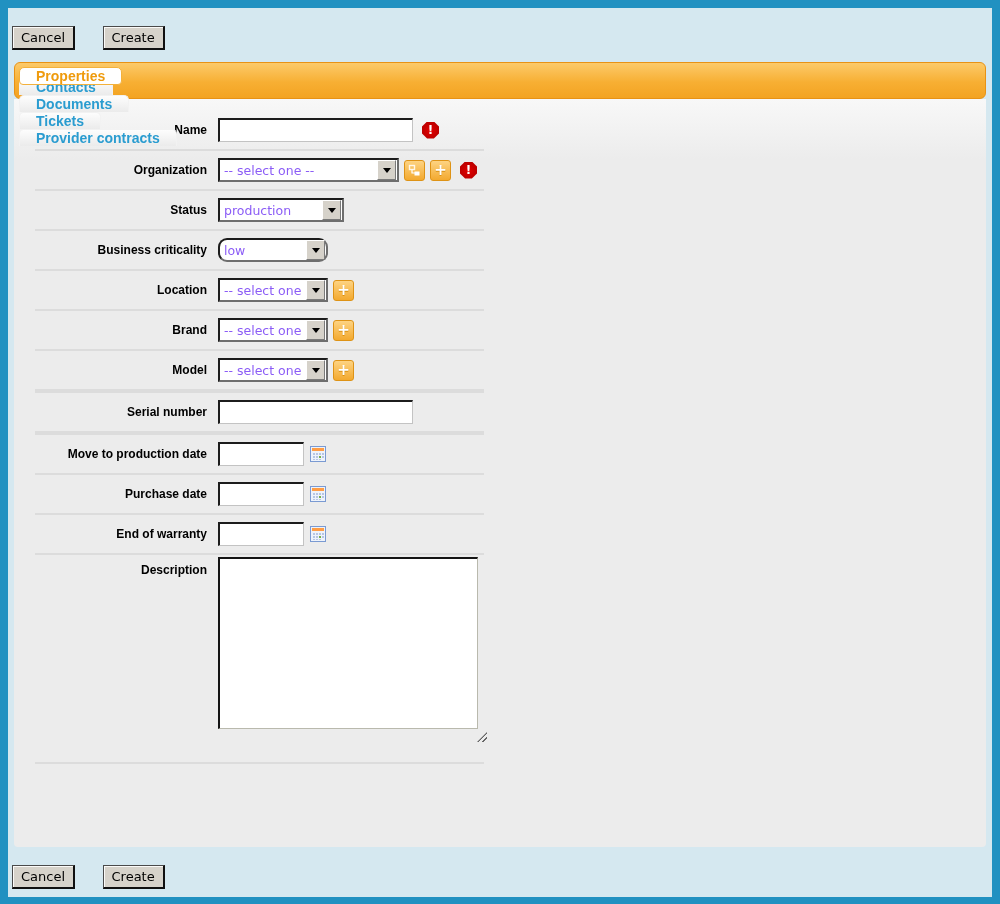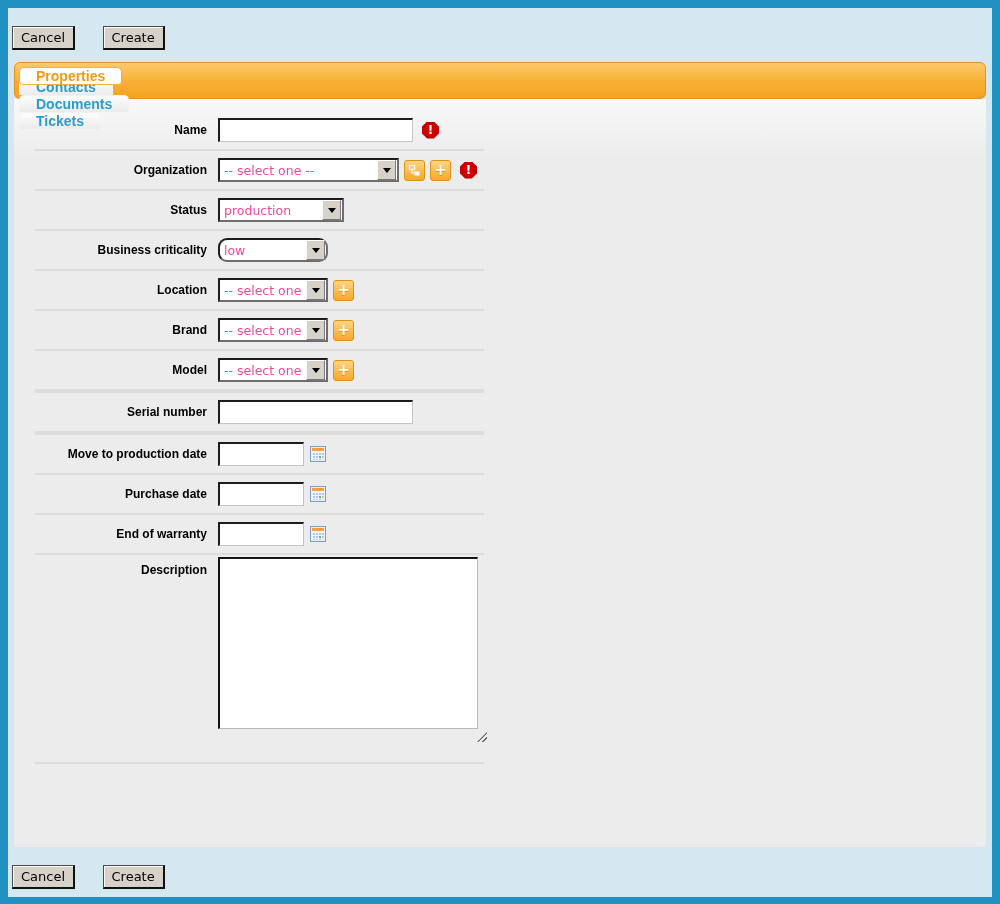--- a/index.html
+++ b/index.html
@@ -37,21 +37,21 @@
   .sep{height:2px;background:#dcdcdc;margin-left:21px;width:449px;}
   
   .txt{box-sizing:border-box;width:195px;height:24px;background:#fff;
        border-top:2px solid #1c1c1c;border-left:2px solid #1c1c1c;
        border-right:1px solid #c3c3c3;border-bottom:1px solid #c3c3c3;
        font:13px "DejaVu Sans",sans-serif;padding:1px 4px;outline:none;}
   .txt.date{width:86px;}
   
   .sel{box-sizing:border-box;height:24px;background:#fff;display:flex;align-items:center;cursor:pointer;
        border:2px solid;border-color:#1c1c1c #6e6e6e #6e6e6e #1c1c1c;}
-  .sel-text{flex:1;font:12.5px "DejaVu Sans",sans-serif;color:#ec4899;padding:0 2px 0 4px;
+  .sel-text{flex:1;font:12.5px "DejaVu Sans",sans-serif;color:#8b5cf6;padding:0 2px 0 4px;
             white-space:nowrap;overflow:hidden;}
   .sel-btn{flex:none;width:17px;height:18px;margin:0 1px;background:#d6d2ca;
            border:1px solid;border-color:#fff #7a7a7a #7a7a7a #fff;
            display:flex;align-items:center;justify-content:center;}
   .sel-arrow{width:0;height:0;border-left:4px solid transparent;border-right:4px solid transparent;
              border-top:5px solid #000;}
   
   .obtn{box-sizing:border-box;width:21px;height:21px;margin-left:5px;padding:0;border-radius:3px;
         border:1px solid #de9316;background:linear-gradient(#fdd382,#f3a92f);cursor:pointer;
         display:flex;align-items:center;justify-content:center;color:#fff;
@@ -81,20 +81,21 @@
     <button class="btn">Cancel</button>
     <button class="btn">Create</button>
   </div>
 
   <div class="tabwrap">
     <div class="tabbar">
         <div class="tab active">Properties</div>
         <div class="tab inactive">Contacts</div>
         <div class="tab inactive">Documents</div>
         <div class="tab inactive">Tickets</div>
+        <div class="tab inactive">Provider contracts</div>
       </div>
   </div>
 
   <div class="content">
     <div class="form">
         <div class="form-row">
           <label class="form-label">Name</label>
           <div class="form-ctrl">
             <input type="text" class="txt" value="" style="">
             <span class="mand">!</span>

